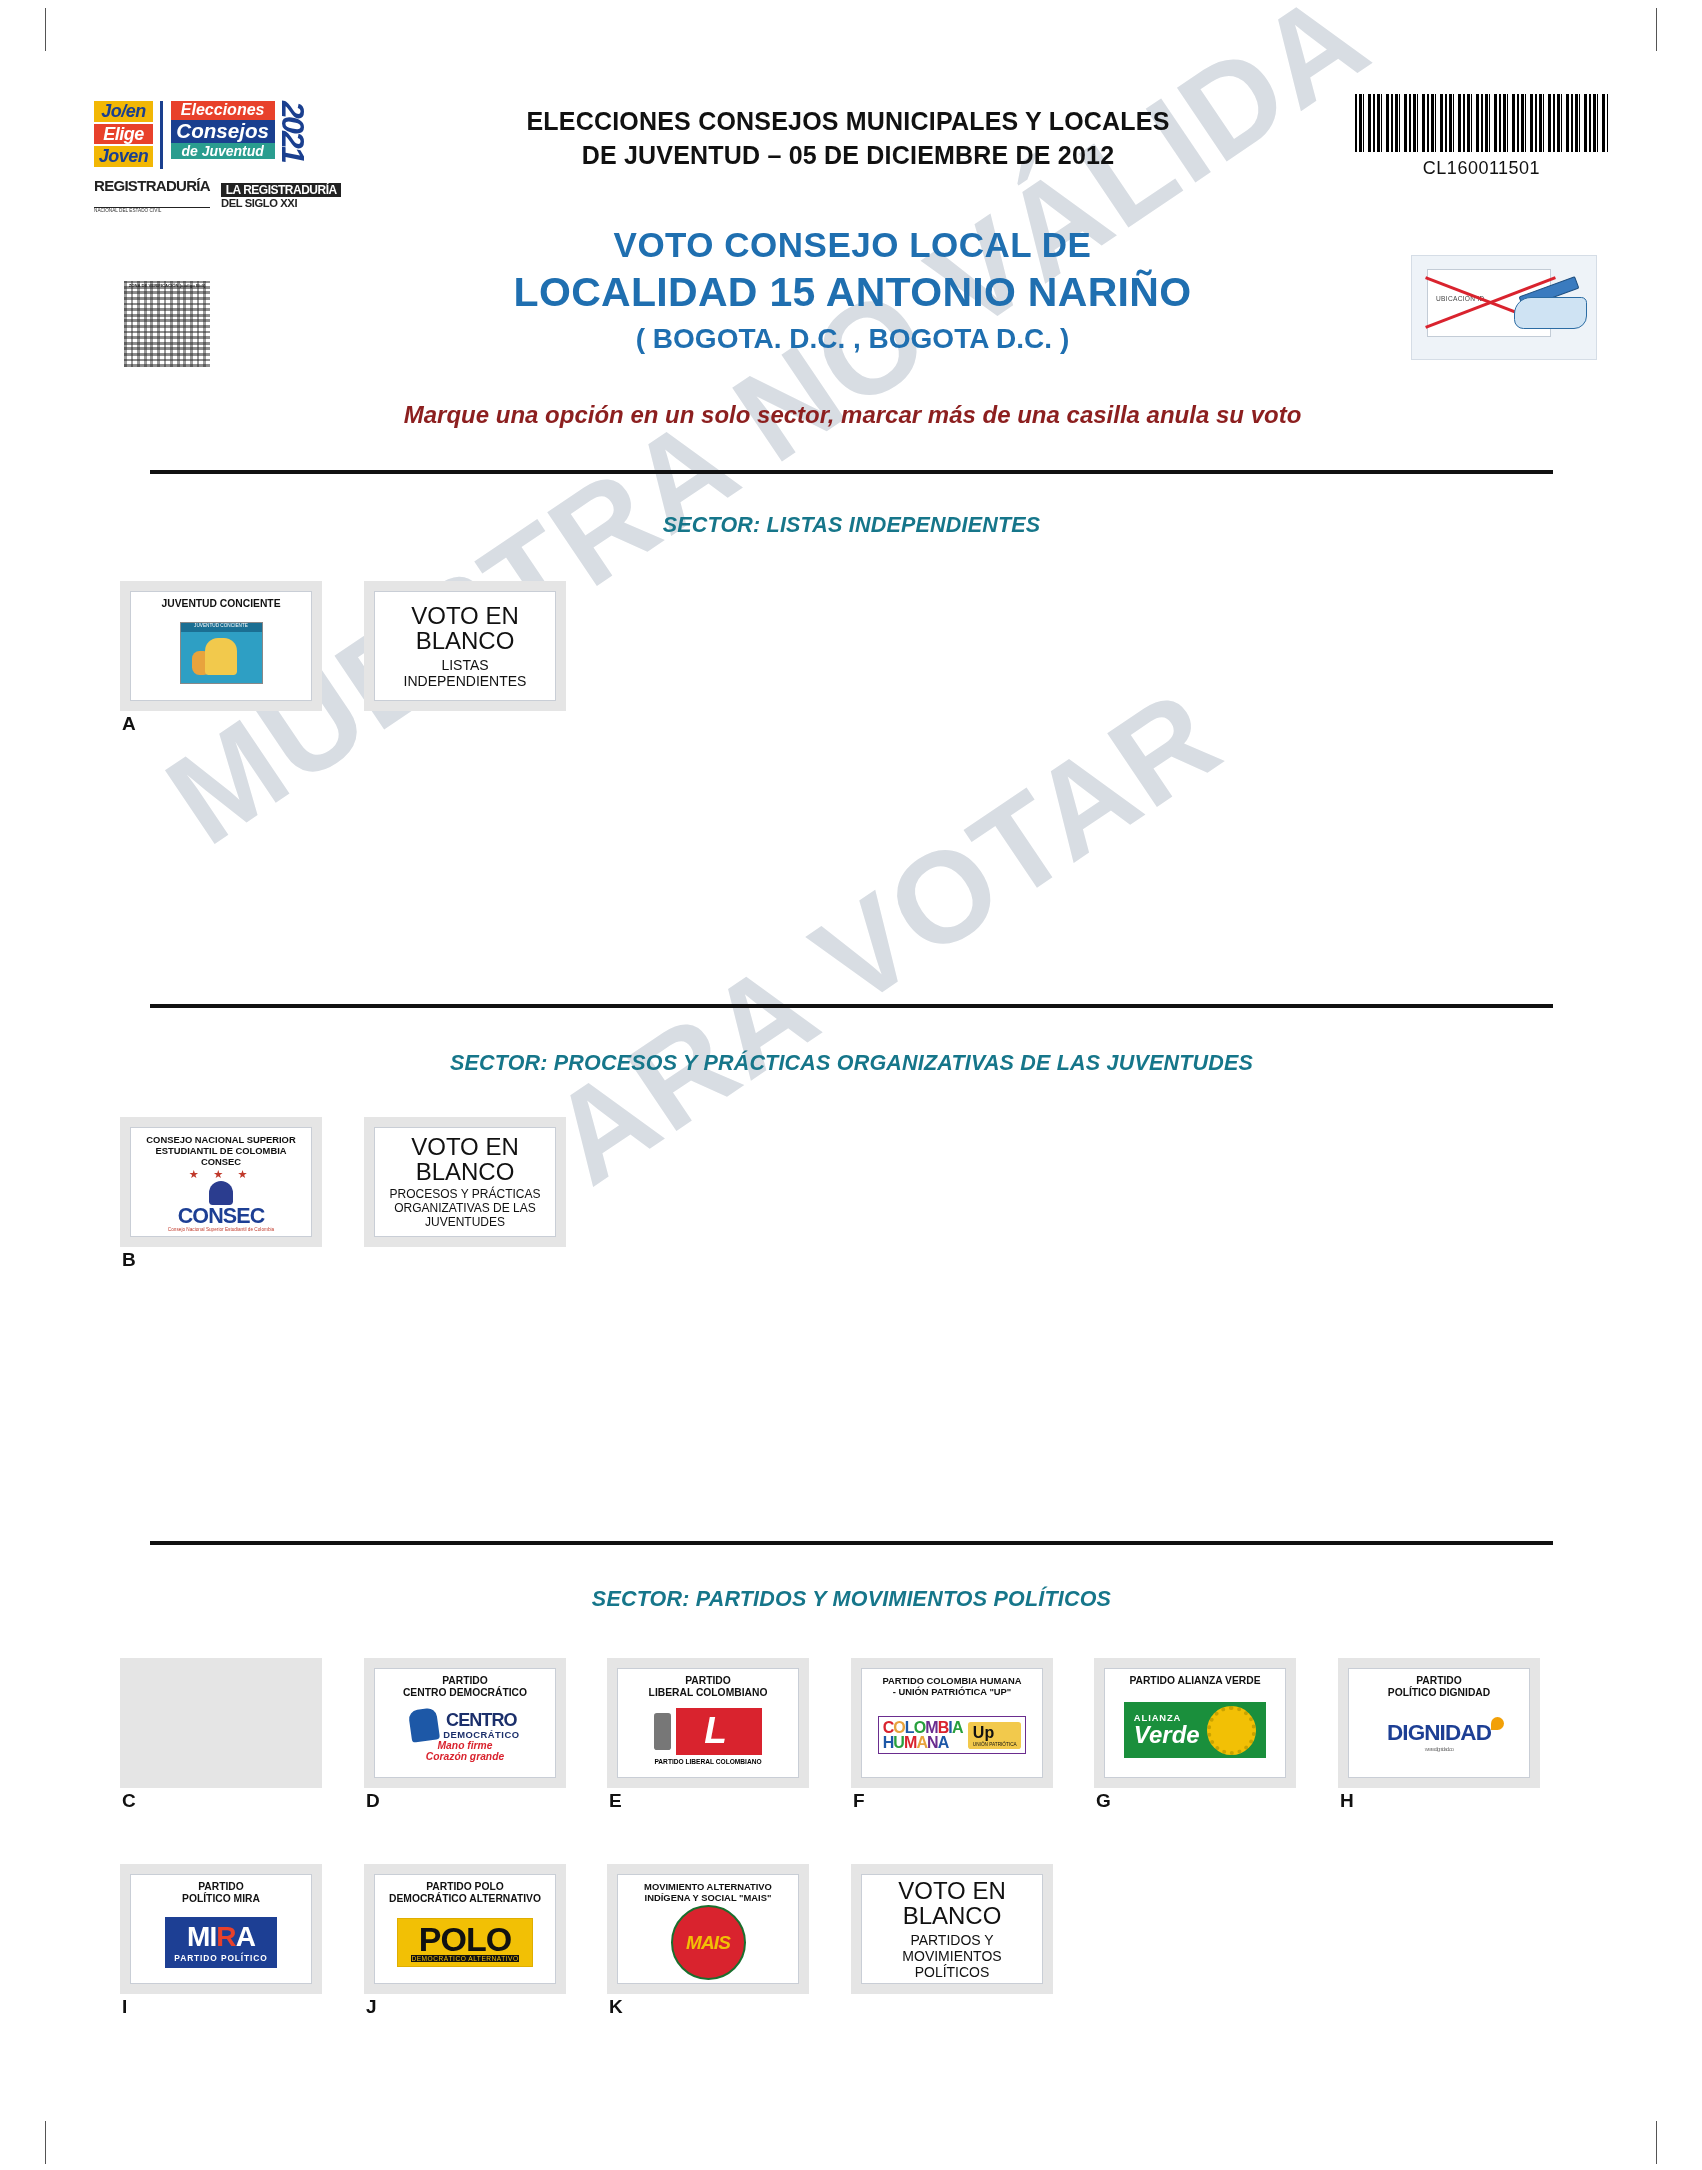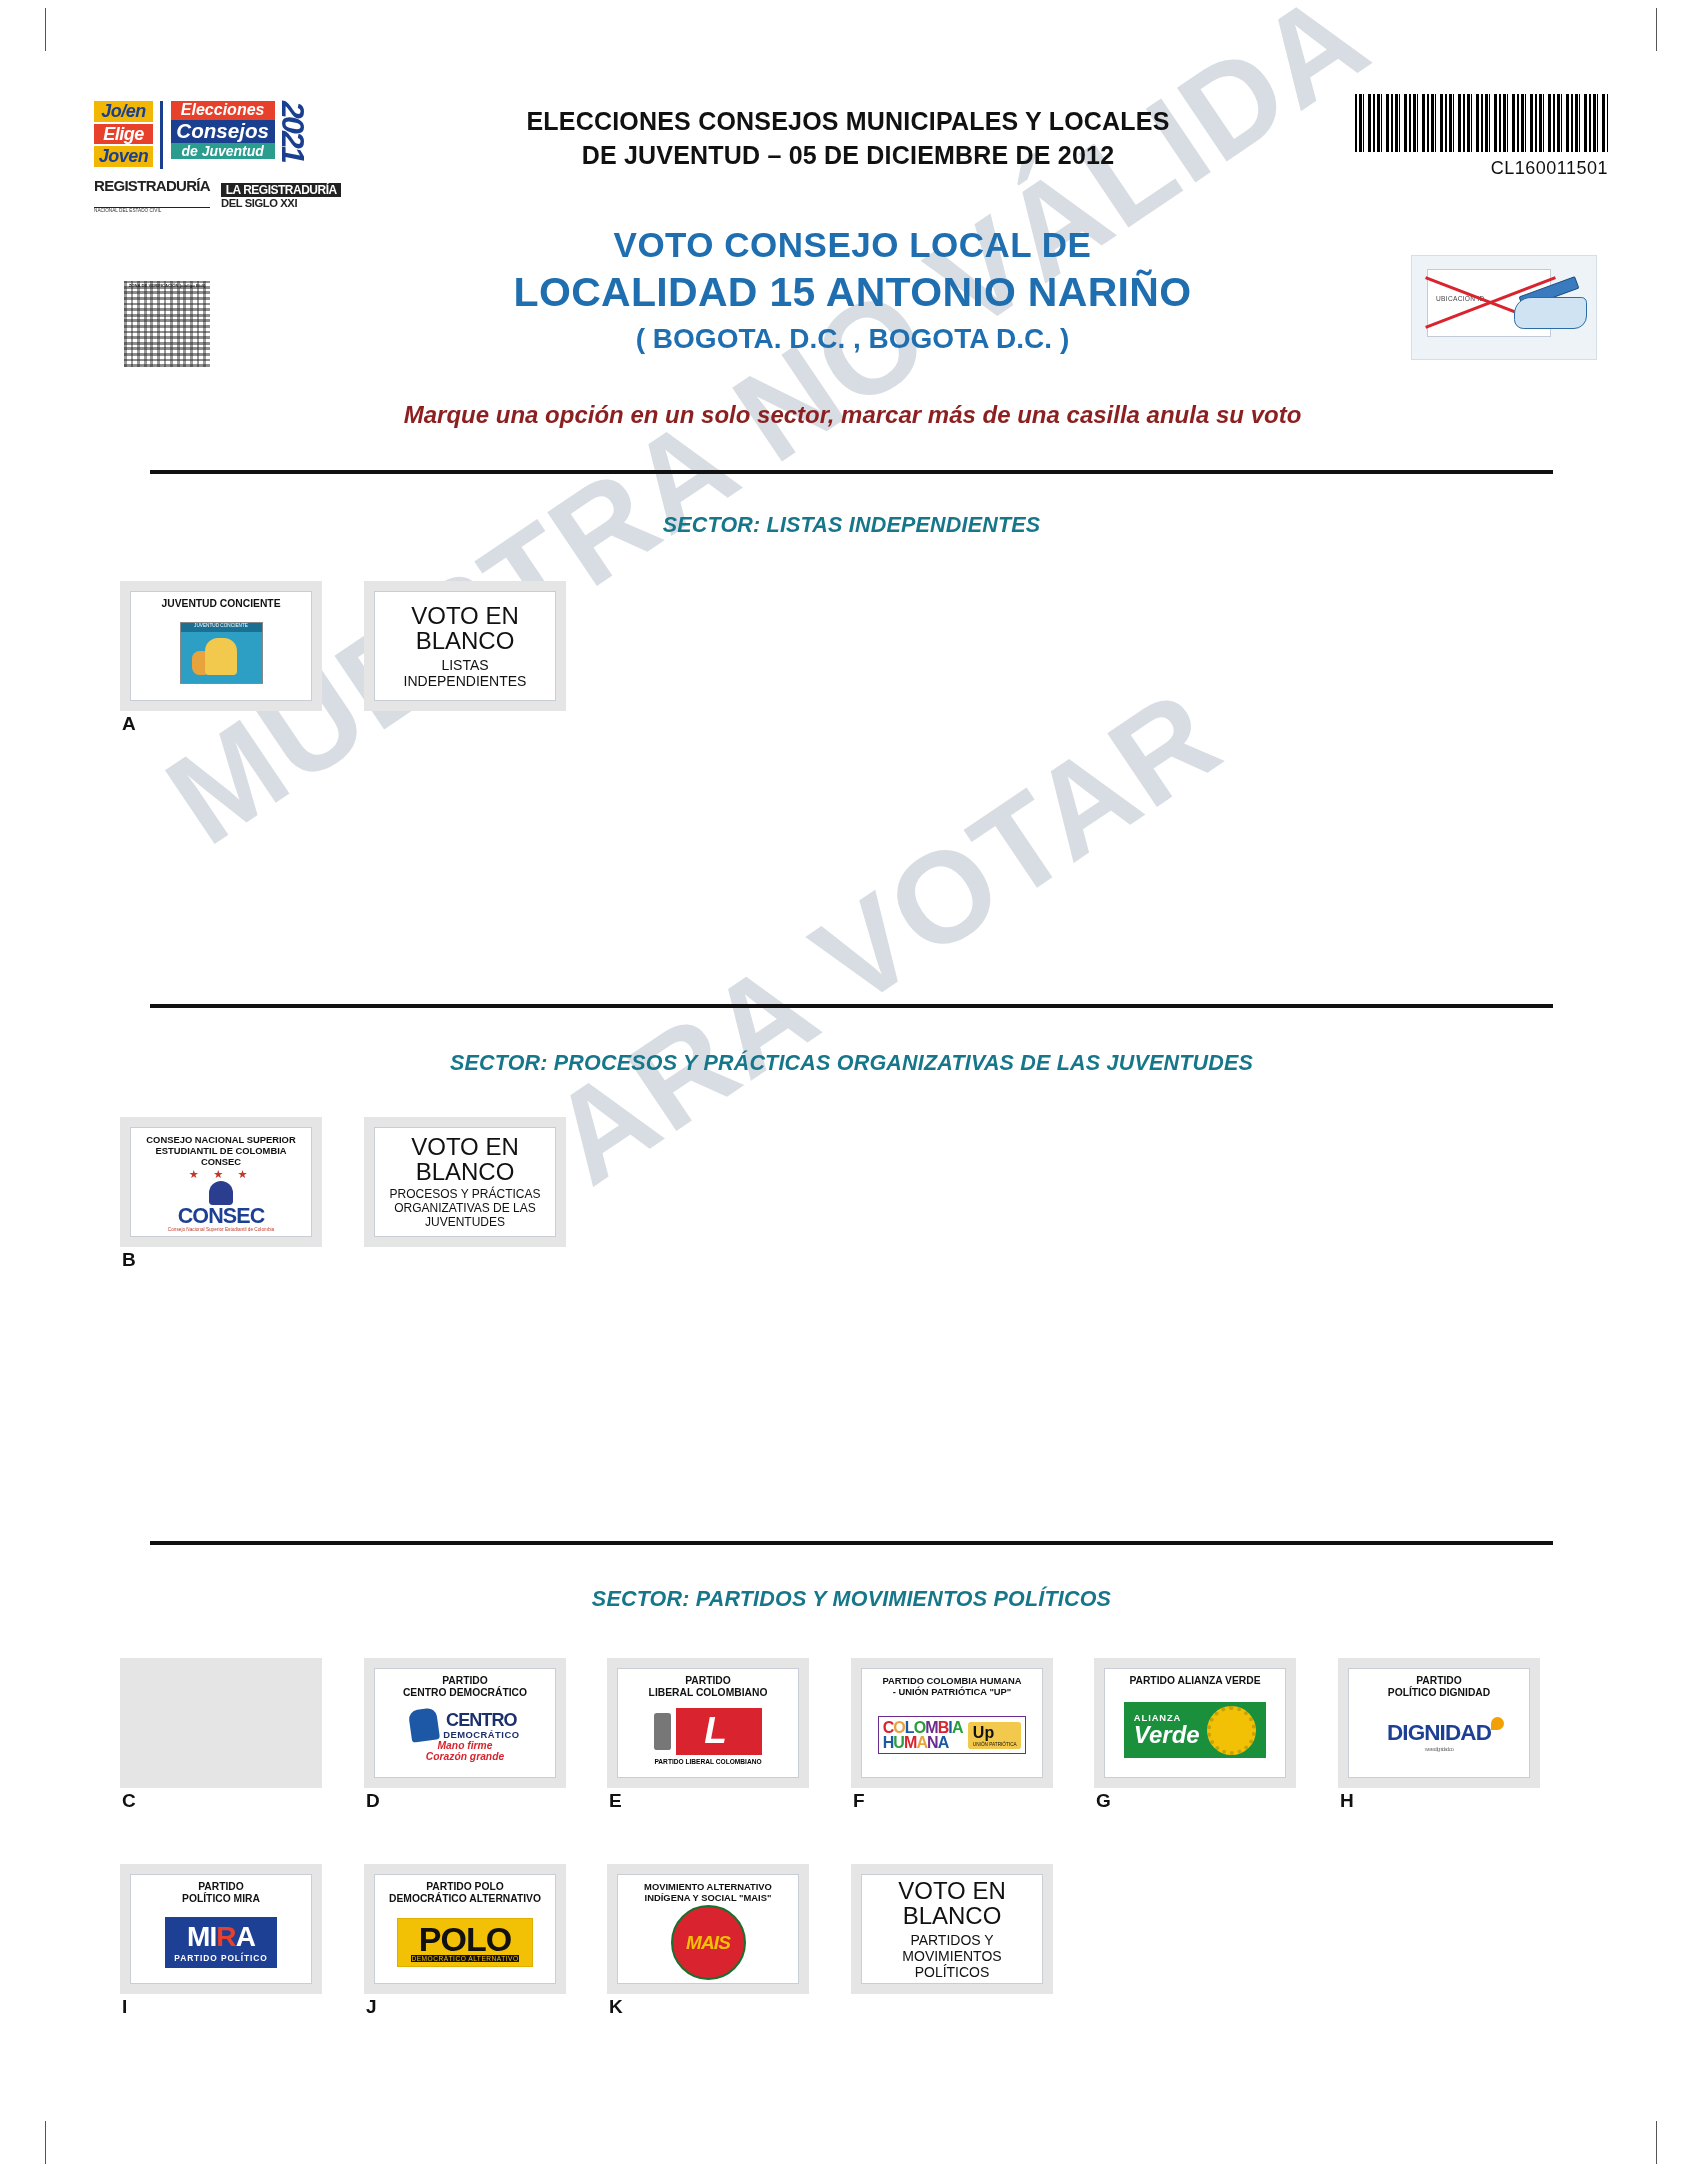--- a/index.html
+++ b/index.html
@@ -221,21 +221,21 @@
     line-height: 1.35;
     letter-spacing: 0.2px;
   }
   .title-main .thin { font-weight: bold; }
 
   .barcode {
     position: absolute;
     right: 94px;
     top: 94px;
     width: 253px;
-    text-align: right;
+    text-align: center;
   }
   .barcode-bars {
     height: 58px;
     width: 253px;
     background:
       repeating-linear-gradient(90deg,
         #000 0 1.9px, #fff 1.9px 3.7px, #000 3.7px 6.6px, #fff 6.6px 8.4px,
         #000 8.4px 9.4px, #fff 9.4px 13px, #000 13px 16px, #fff 16px 18px);
   }
   .barcode-num {

